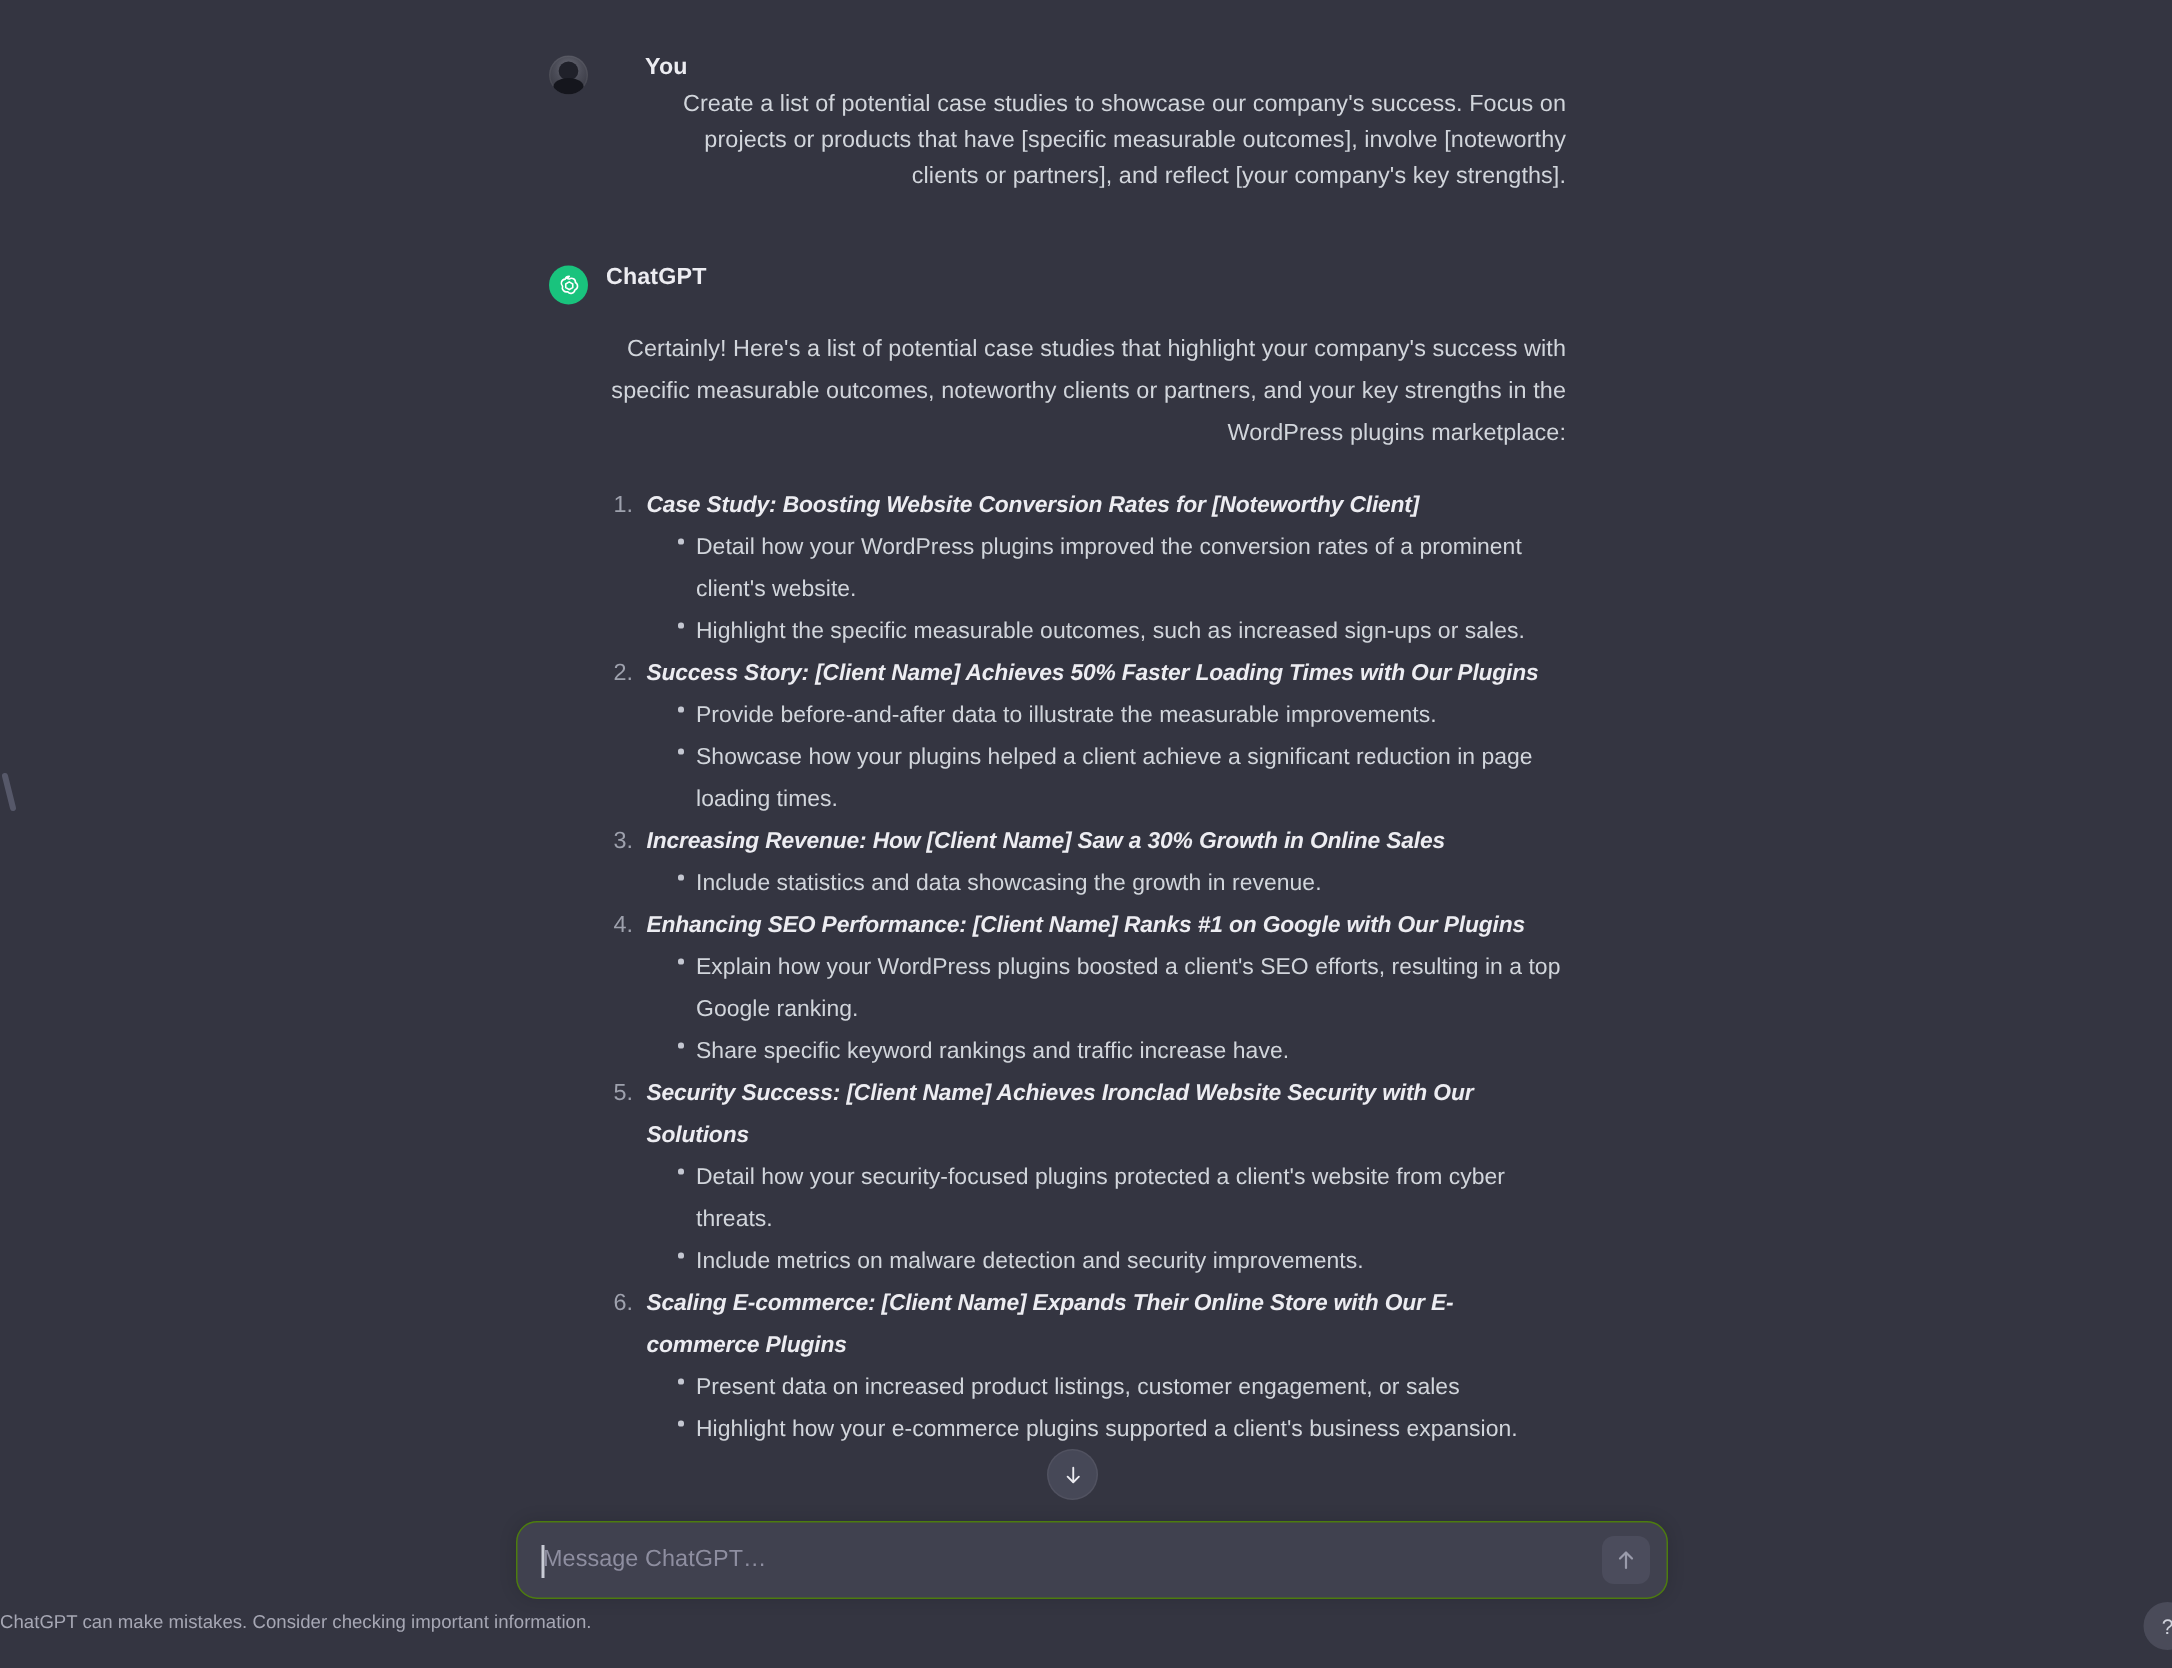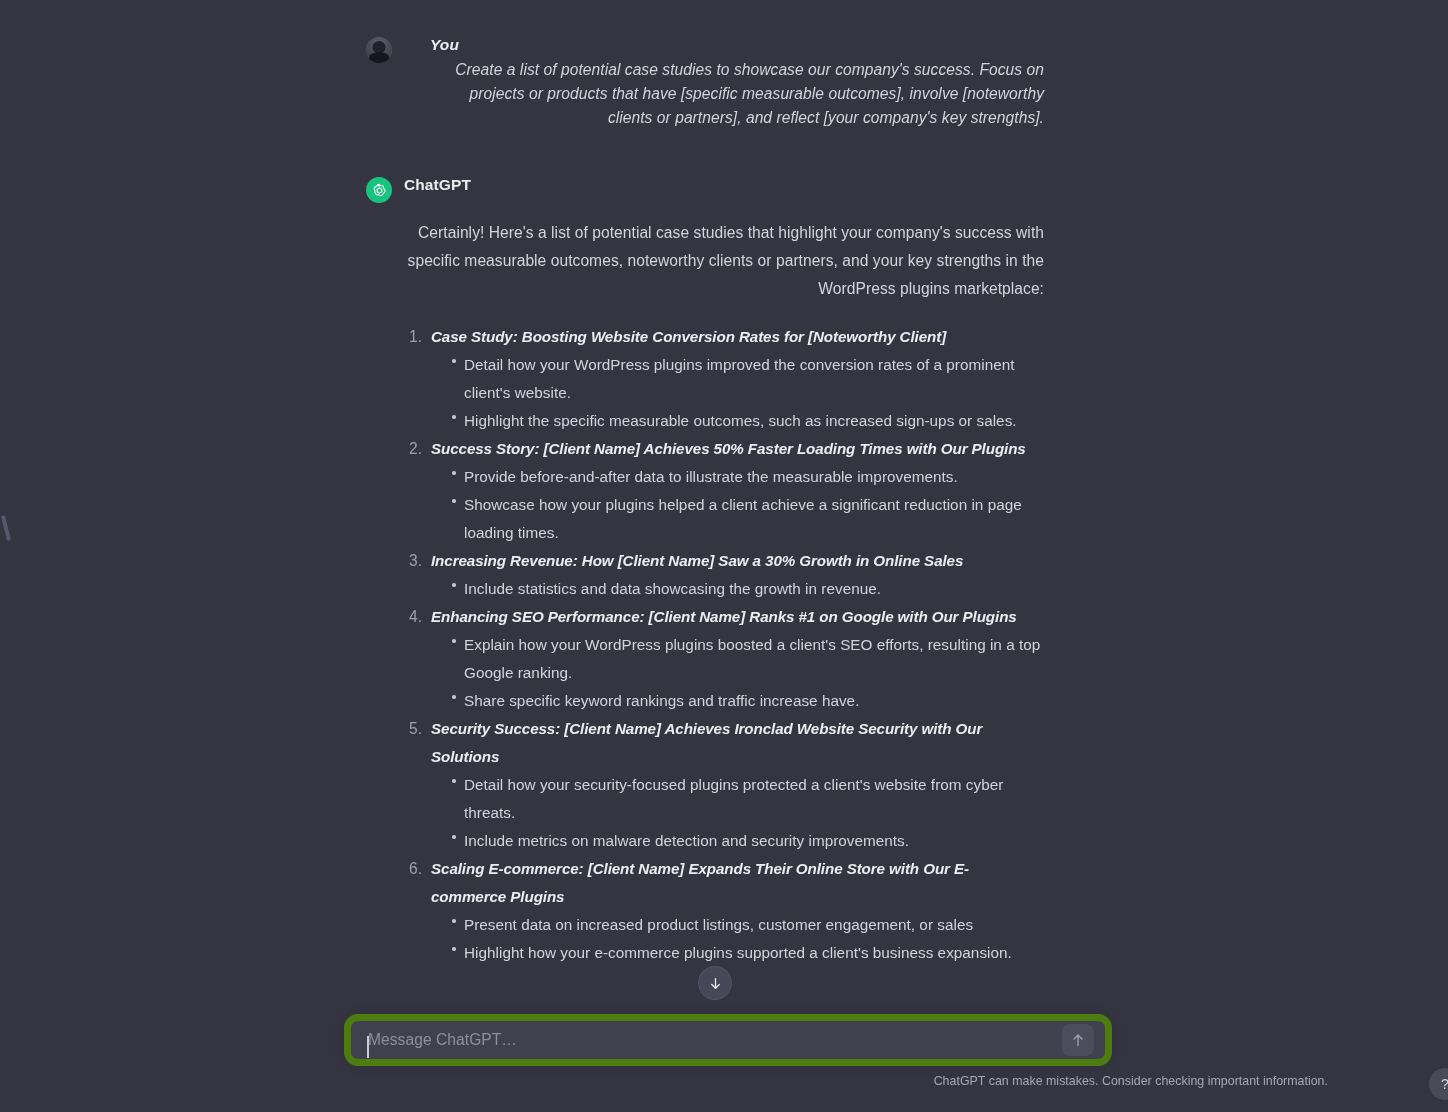--- a/index.html
+++ b/index.html
@@ -58,21 +58,21 @@
     padding-top: 34px;
     padding-left: 0px;
   }
 
   .message {
     display: flex;
     gap: 0px;
     position: relative;
   }
 
-  .msg-user { margin-bottom: 44px; font-style: italic; }
+  .msg-user { margin-bottom: 44px; }
   .msg-assistant { margin-bottom: 0px; }
 
   .avatar {
     position: absolute;
     left: -38px;
     top: 3px;
     width: 26px;
     height: 26px;
     border-radius: 50%;
     flex: 0 0 26px;
@@ -221,21 +221,21 @@
     z-index: 25;
   }
   .composer {
     position: absolute;
     left: 344px;
     top: 6px;
     width: 768px;
     height: 52px;
     border-radius: 14px;
     background: #40414f;
-    border: 7px solid #4d7c0f;
+    border: 1px solid #4d7c0f;
     box-shadow: 0 0 12px rgba(0,0,0,0.14);
     display: flex;
     align-items: center;
   }
   .composer-input {
     flex: 1;
     position: relative;
     height: 100%;
     display: flex;
     align-items: center;
@@ -268,21 +268,21 @@
     cursor: pointer;
     flex: 0 0 32px;
   }
   .send-btn svg { display: block; }
 
   .disclaimer {
     position: absolute;
     left: 0;
     top: 66px;
     width: 1328px;
-    text-align: right;
+    text-align: left;
     font-size: 12.4px;
     color: #a6a7b4;
     letter-spacing: 0.02px;
   }
 
   
   .help-btn {
     position: absolute;
     right: -13px;
     bottom: 12px;

